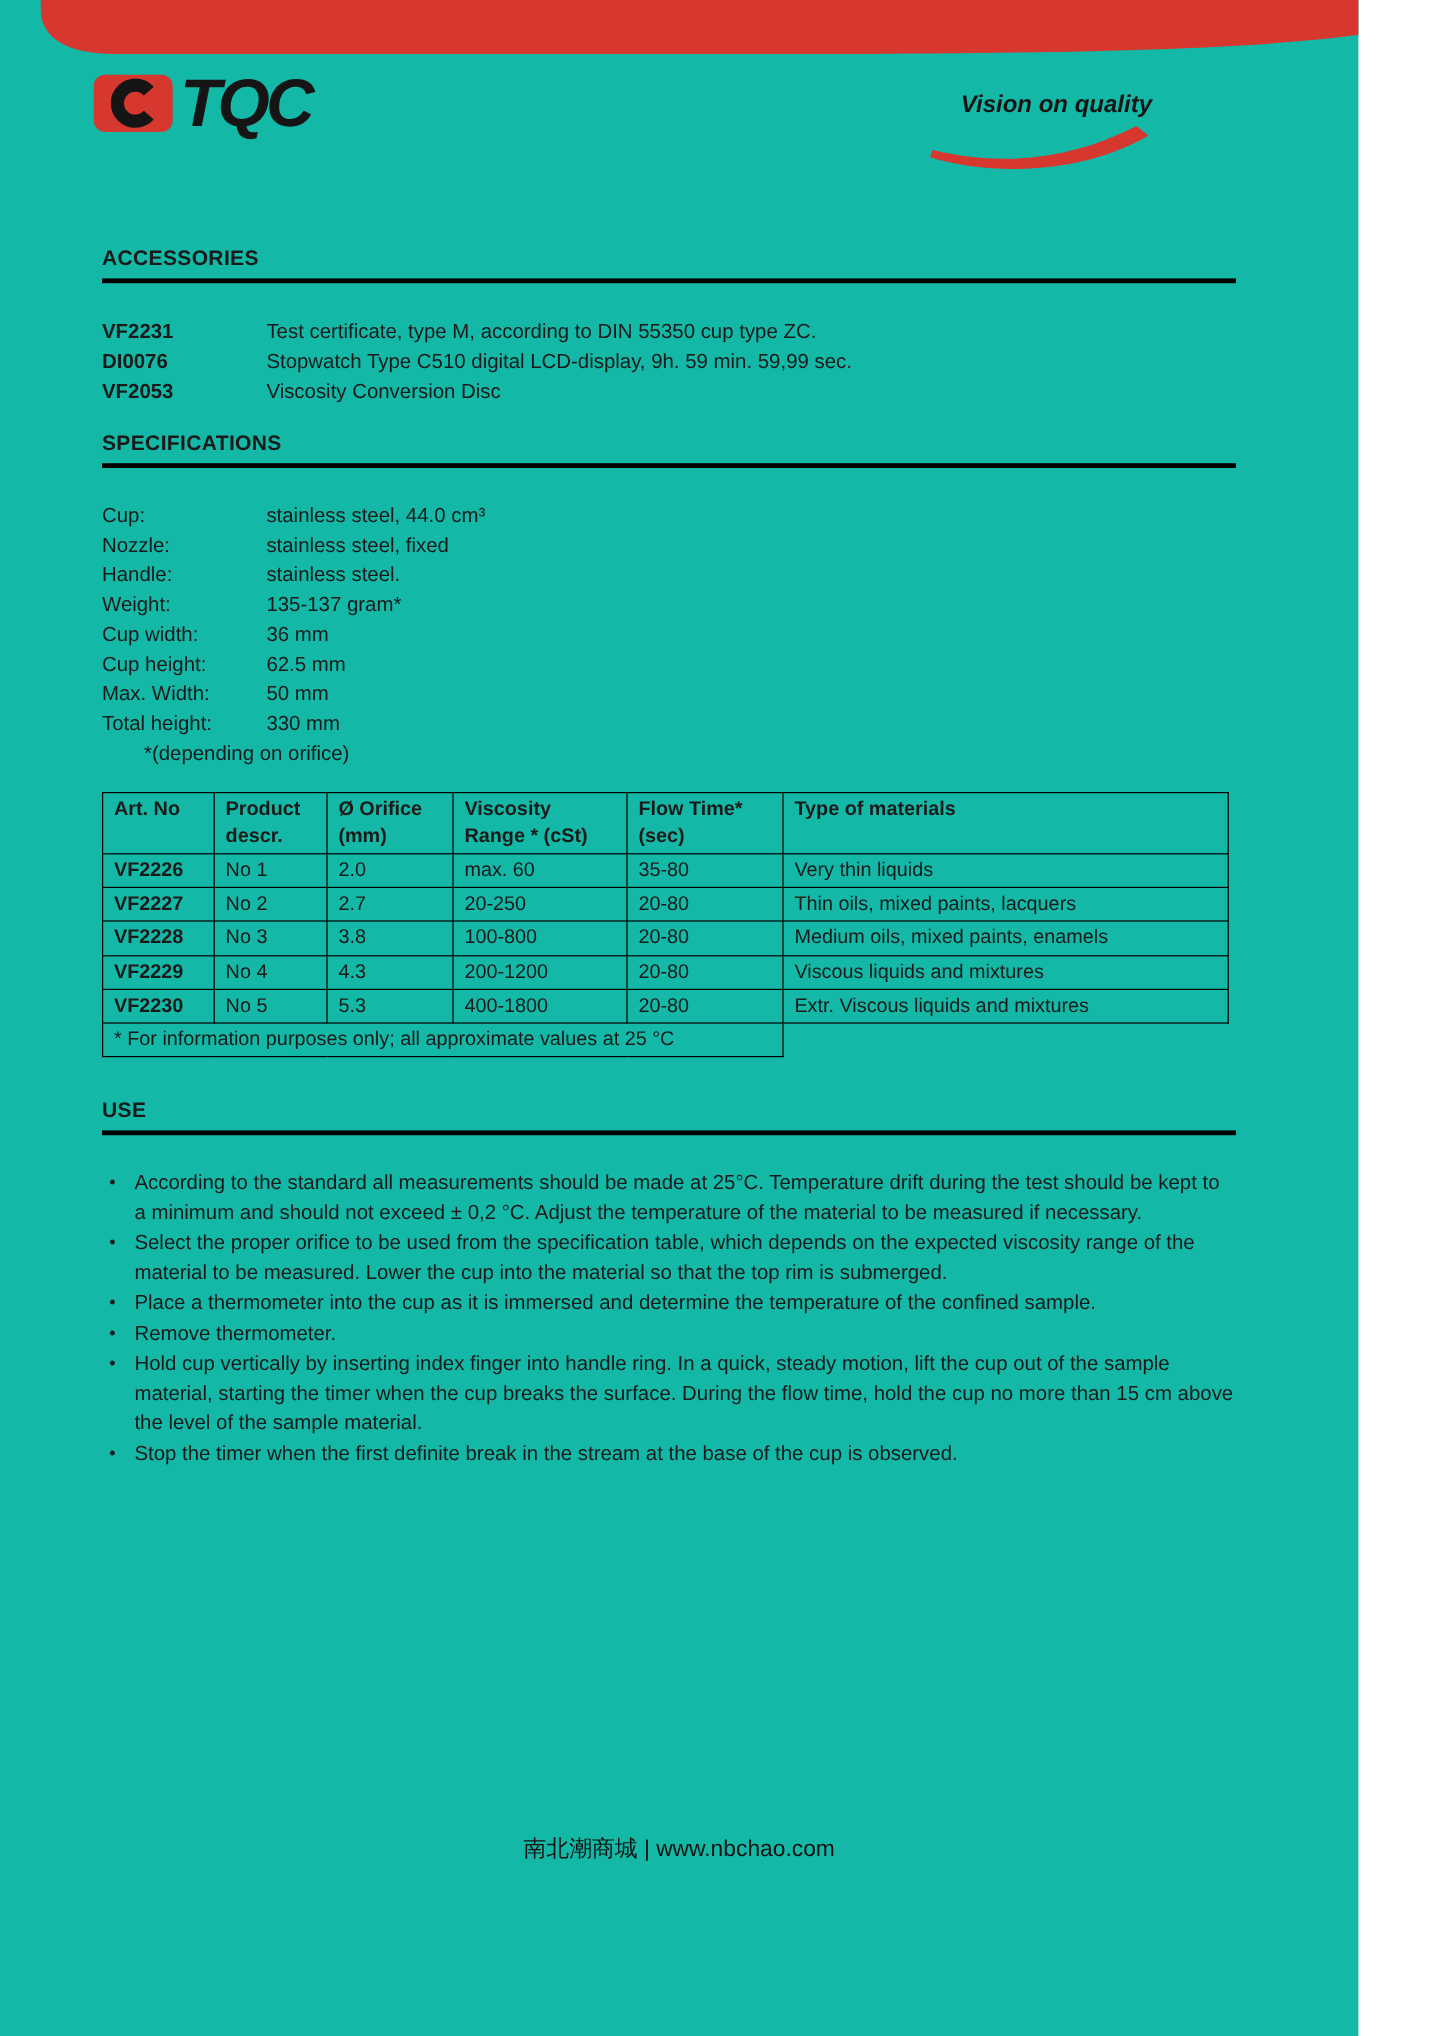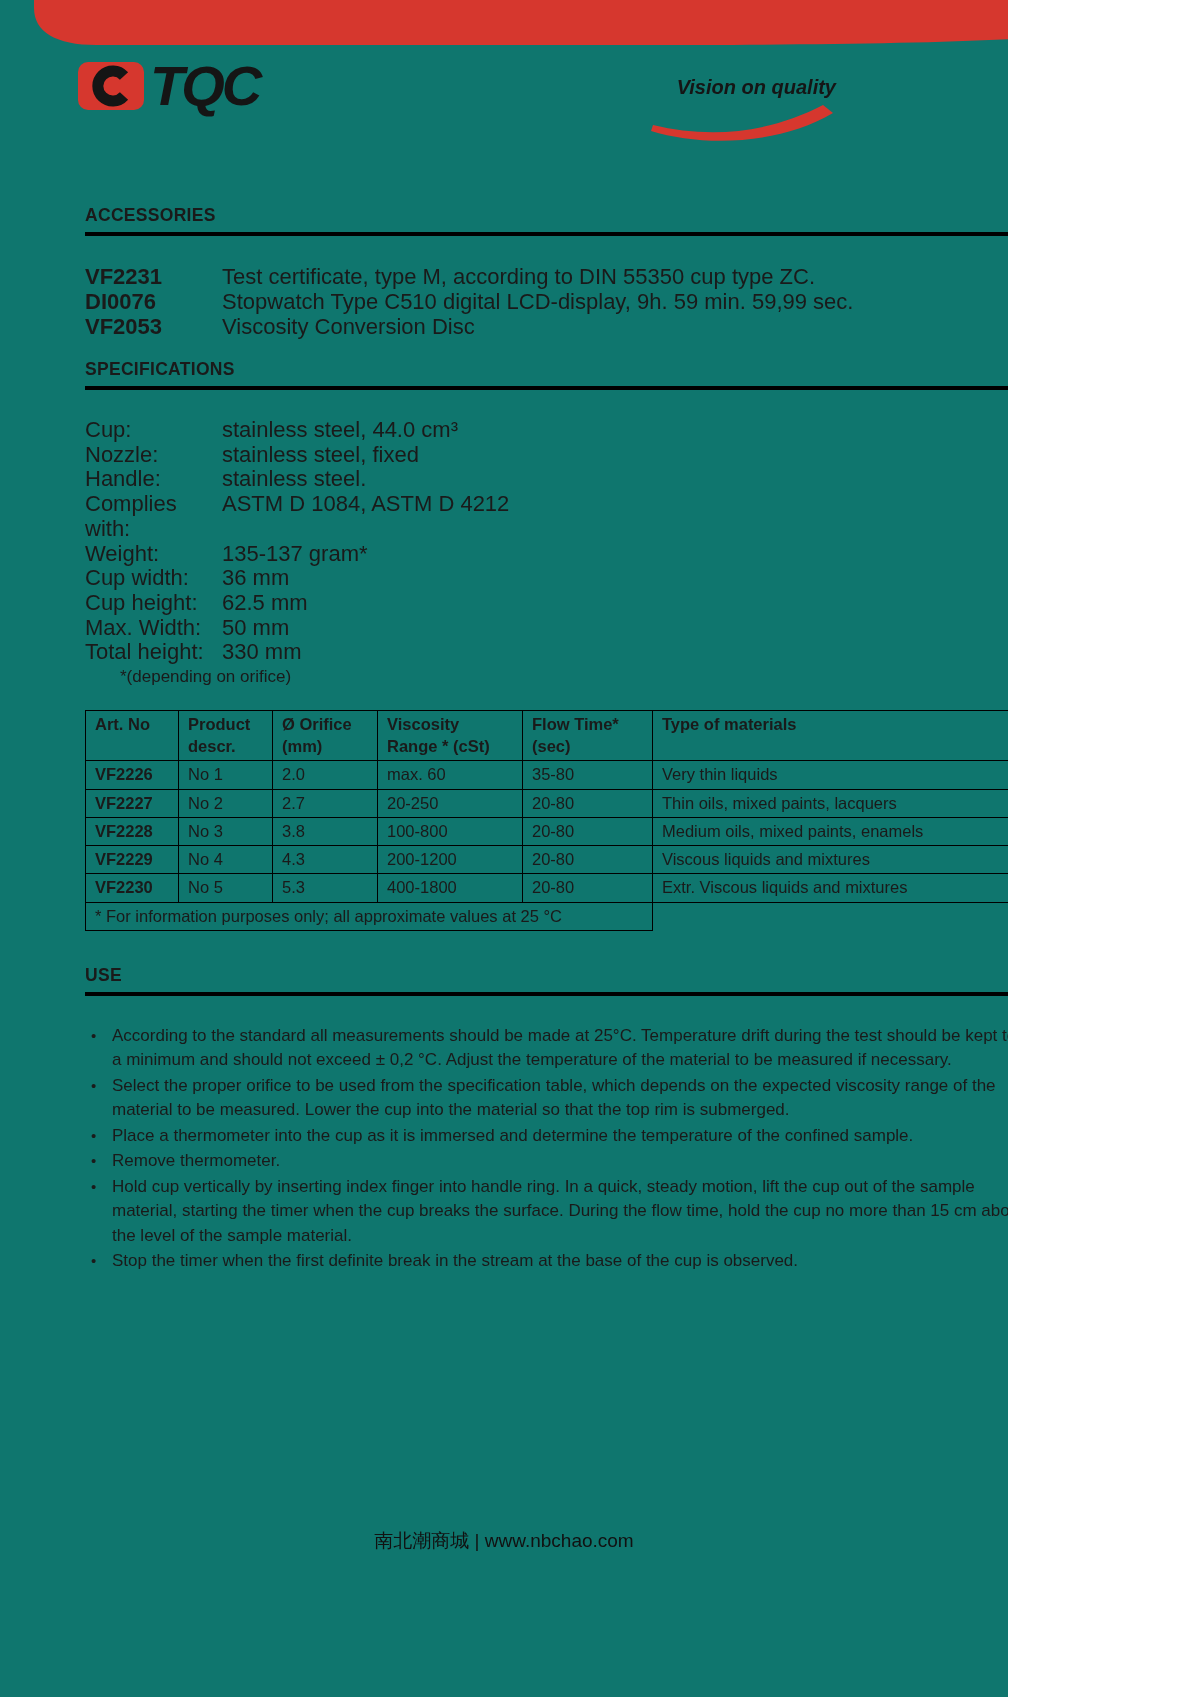--- a/index.html
+++ b/index.html
@@ -1,39 +1,39 @@
 <!DOCTYPE html>
 <html><head>
 <meta charset="utf-8">
 <style>
   * { box-sizing: border-box; }
   html, body { margin: 0; padding: 0; }
   body { background: #ffffff; font-family: "Liberation Sans", sans-serif; color: #1a1a1a; }
-  .page { position: relative; width: 1008px; height: 1697px; background: #0f766e; overflow: hidden; }
+  .page { position: relative; width: 1132px; height: 1697px; background: #14b8a6; overflow: hidden; }
 
   
   .top-banner { position: absolute; top: 0; left: 0; width: 1200px; height: 50px; display: block; }
 
   
   .header { position: absolute; top: 62px; left: 78px; right: 172px; display: flex; justify-content: space-between; align-items: flex-start; }
   .logo { display: flex; align-items: center; gap: 6px; }
   .logo-badge-svg { display: block; }
   .logo-text { font-size: 56px; font-weight: bold; font-style: italic; letter-spacing: -3px; line-height: 48px; color: #151515; }
   .tagline-block { text-align: right; padding-top: 14px; }
   .tagline { font-size: 20px; font-weight: bold; font-style: italic; color: #151515; }
   .tagline-swoosh { display: inline-block; margin-top: 2px; }
 
   
   .content { position: absolute; left: 85px; top: 205px; width: 945px; }
   section { margin: 0; }
   .sec-title { font-size: 17.5px; font-weight: bold; letter-spacing: 0.3px; margin: 0 0 6px 0; }
   .rule { height: 4px; background: #000; }
 
   .kv-list { margin-top: 28px; }
-  .kv-row { display: grid; grid-template-columns: 137px 1fr; font-size: 22px; line-height: 25px; }
+  .kv-row { display: grid; grid-template-columns: 137px 1fr; font-size: 17px; line-height: 25px; }
   .kv-key { font-weight: bold; }
   .kv-val { font-weight: normal; }
 
   .sec-accessories { margin-bottom: 20px; }
 
   .spec-list .kv-row { line-height: 24.7px; }
   .spec-list .kv-key { font-weight: normal; }
   .spec-note { font-size: 17px; line-height: 24.7px; margin-left: 35px; }
 
   
@@ -108,24 +108,20 @@
           </div>
           <div class="kv-row">
             <div class="kv-key">Nozzle:</div>
             <div class="kv-val">stainless steel, fixed</div>
           </div>
           <div class="kv-row">
             <div class="kv-key">Handle:</div>
             <div class="kv-val">stainless steel.</div>
           </div>
           <div class="kv-row">
-            <div class="kv-key">Complies with:</div>
-            <div class="kv-val">ASTM D 1084, ASTM D 4212</div>
-          </div>
-          <div class="kv-row">
             <div class="kv-key">Weight:</div>
             <div class="kv-val">135-137 gram*</div>
           </div>
           <div class="kv-row">
             <div class="kv-key">Cup width:</div>
             <div class="kv-val">36 mm</div>
           </div>
           <div class="kv-row">
             <div class="kv-key">Cup height:</div>
             <div class="kv-val">62.5 mm</div>

